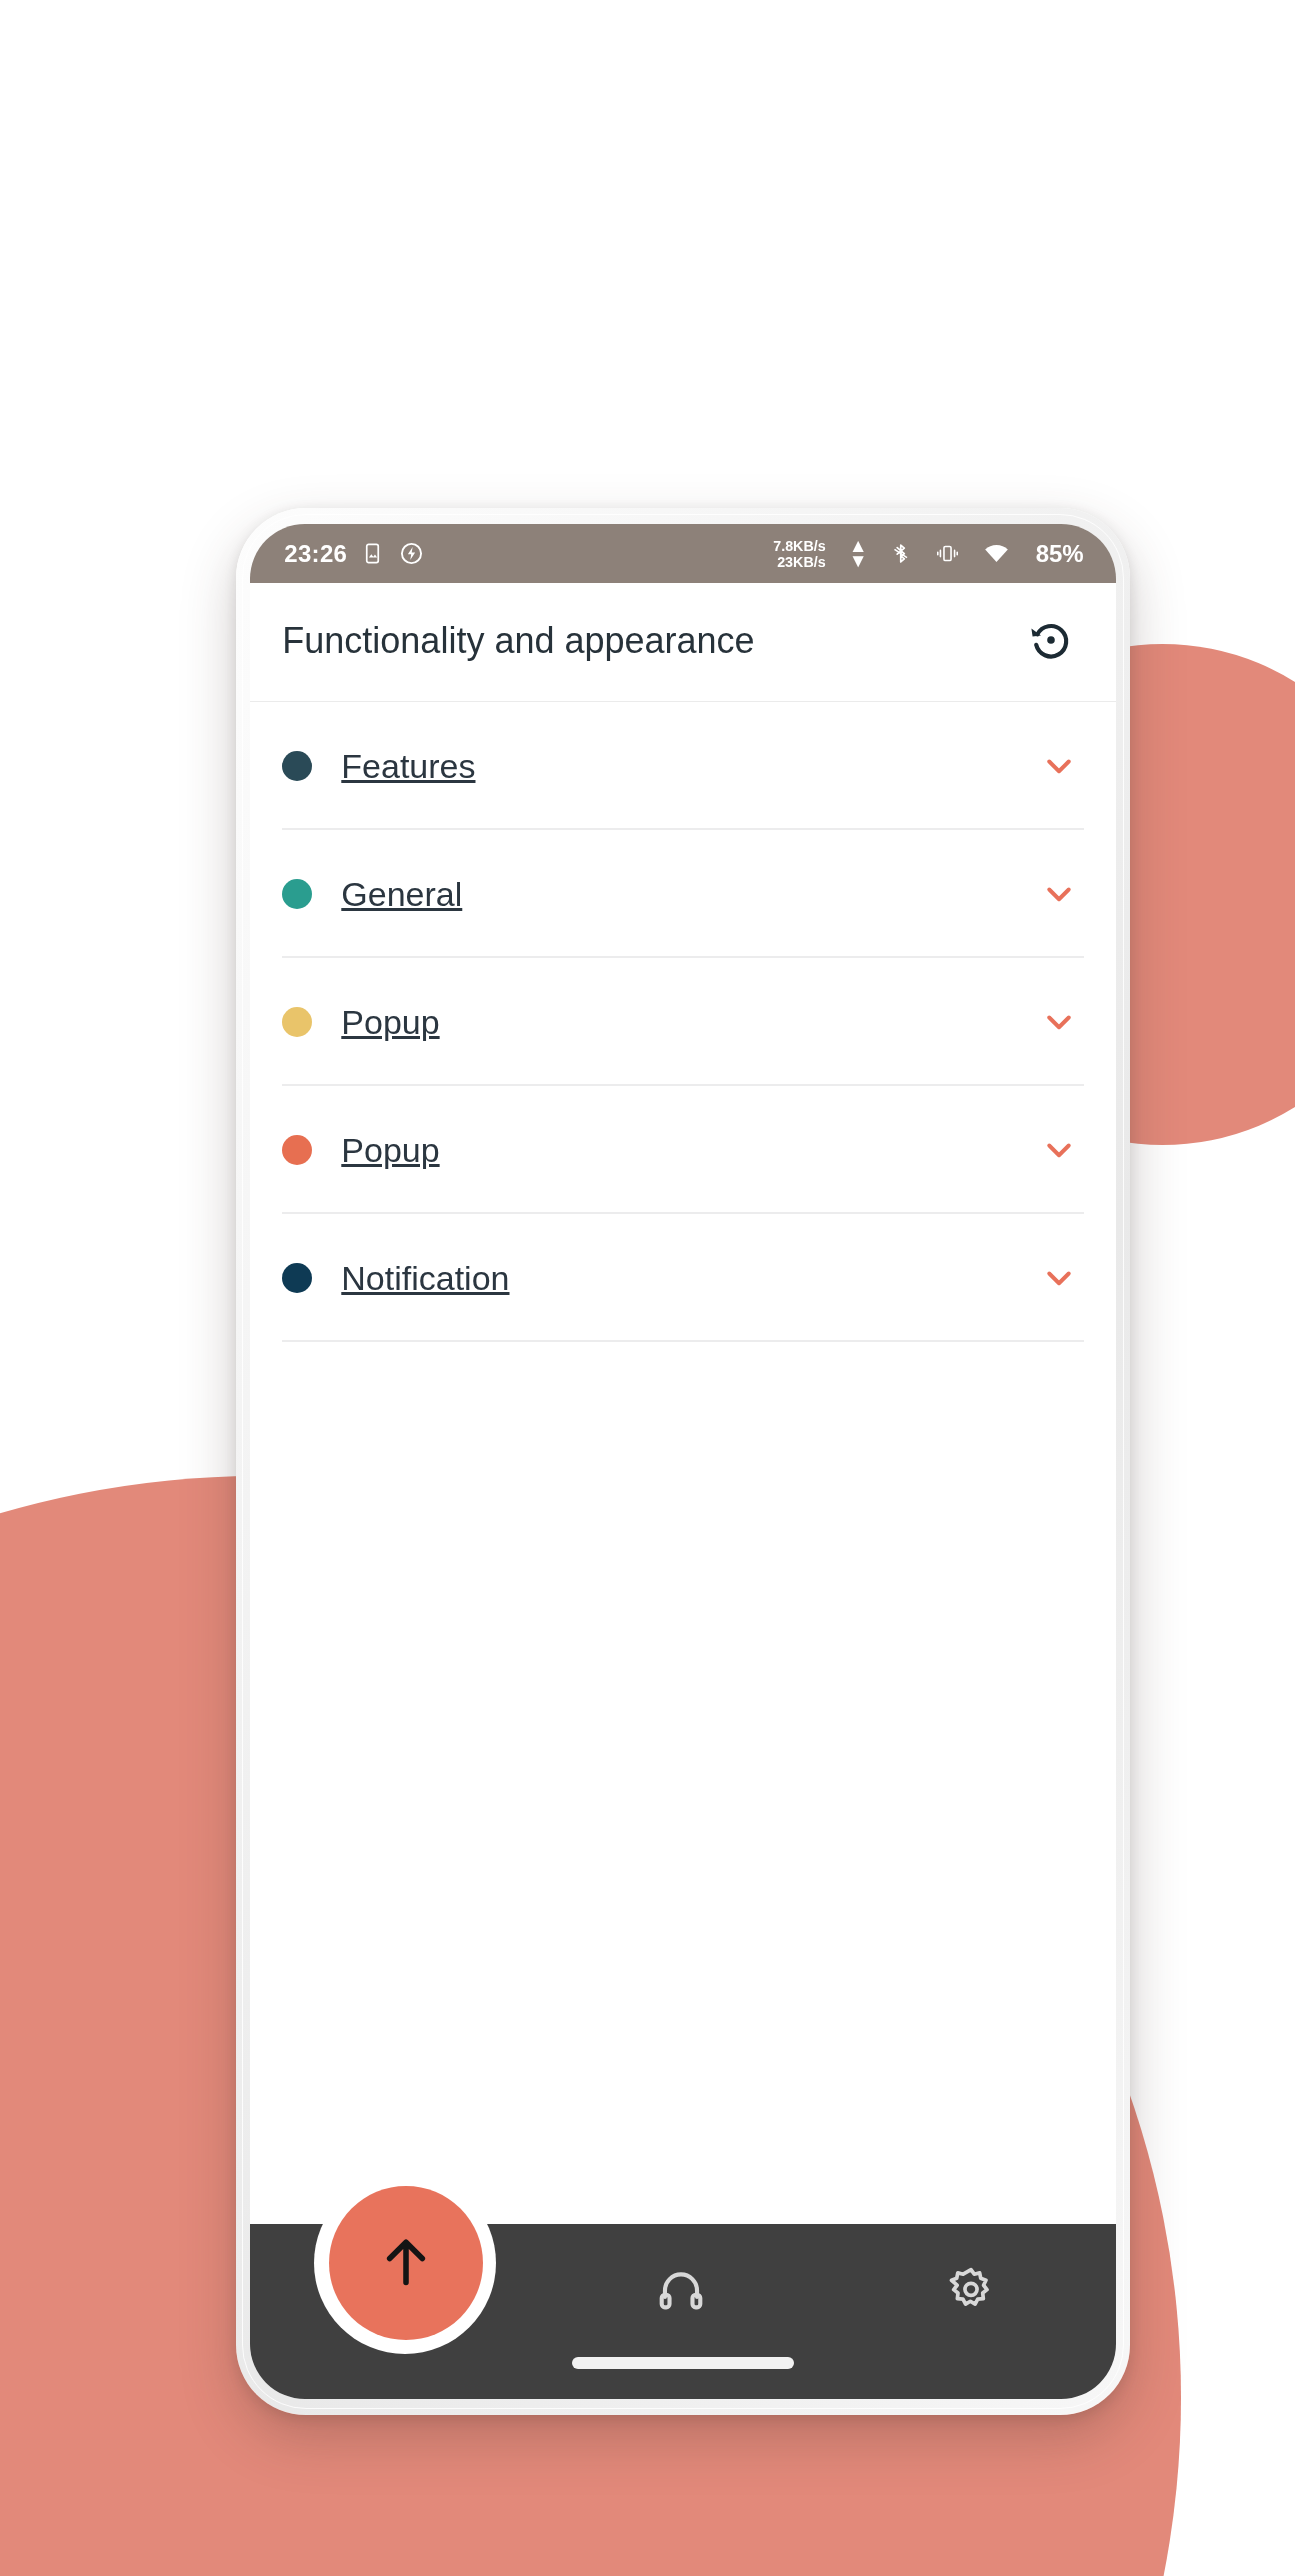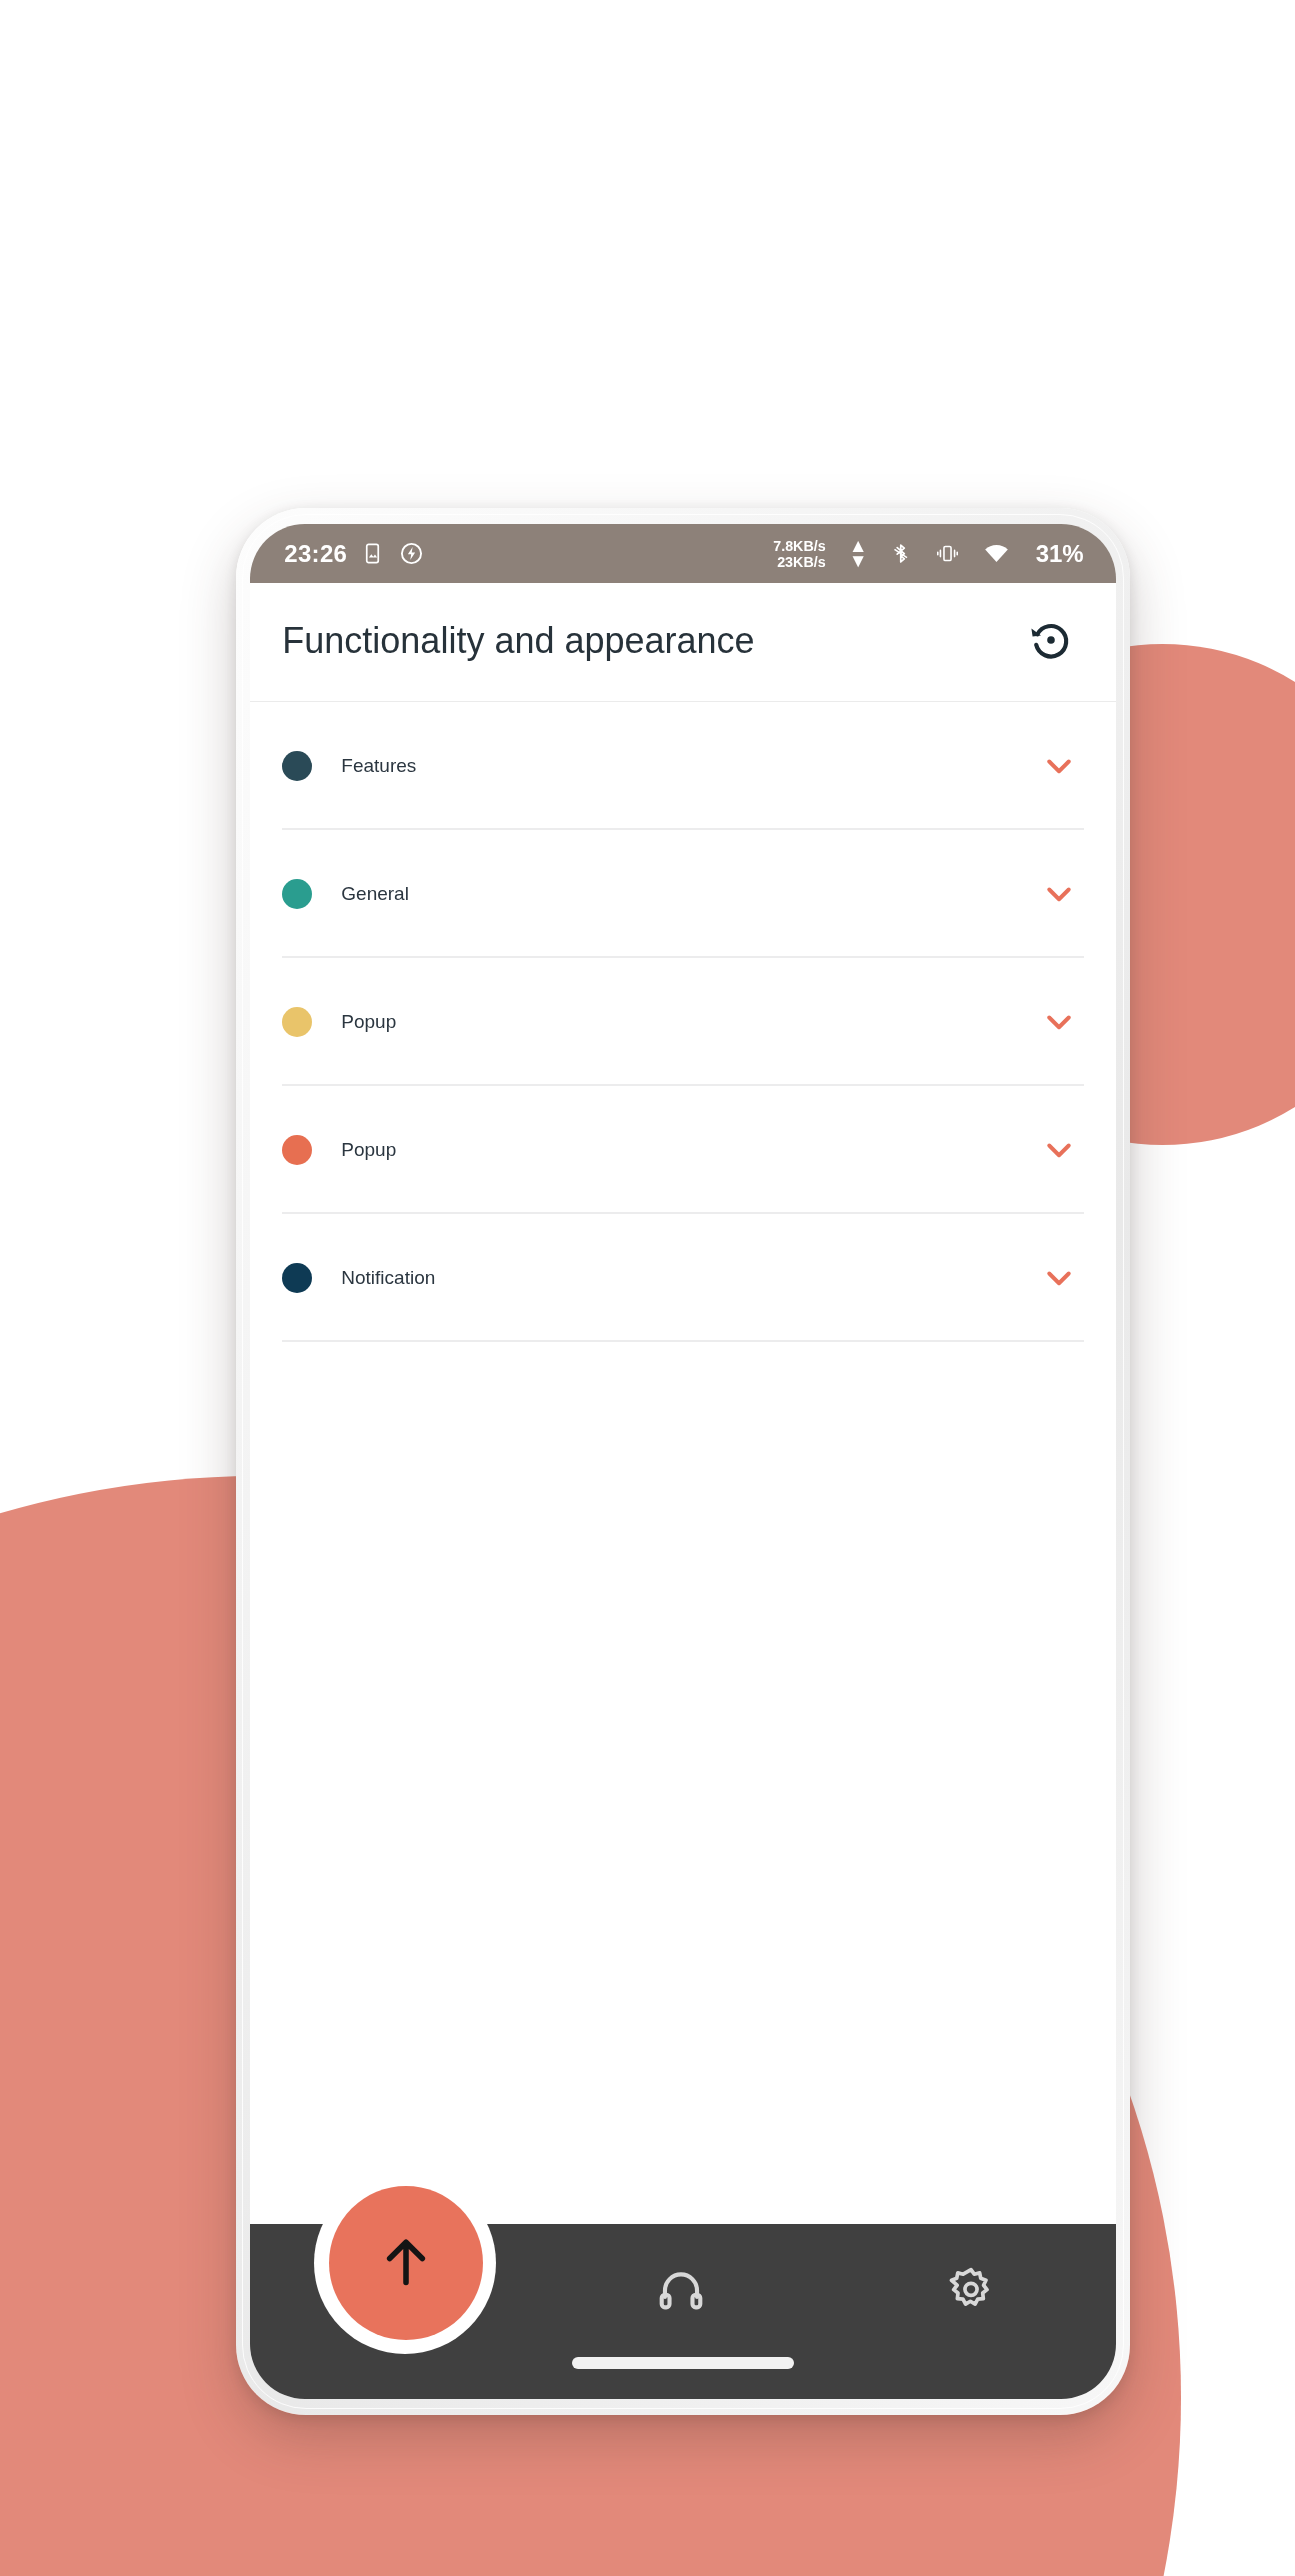--- a/index.html
+++ b/index.html
@@ -104,21 +104,21 @@
     height:128px;
     display:flex; align-items:center;
     padding:0 32px 0 32px;
     margin:0 0 0 0;
   }
   .list-row::after {
     content:""; position:absolute; left:32px; right:32px; bottom:0;
     height:1.8px; background:#ececed;
   }
   .row-dot { width:30px; height:30px; border-radius:50%; flex:0 0 auto; }
-  .row-label { margin-left:29px; font-size:19px; color:#2b3640; }
+  .row-label { margin-left:29px; font-size:34px; color:#2b3640;text-decoration:underline; }
   .row-chevron { margin-left:auto; display:flex; align-items:center; justify-content:center;
                  width:50px; height:50px; }
 
   
   #bottom-nav {
     flex:0 0 auto; position:relative; height:175px; background:#404040;
   }
   #nav-notch {
     position:absolute; top:-52px; left:64px; width:182px; height:182px;
     border-radius:50%; background:#ffffff;
@@ -190,21 +190,21 @@
             <svg width="25" height="23" viewBox="0 0 28 26" fill="none">
               <rect x="10" y="5" width="8" height="16" rx="1.6" stroke="#fff" stroke-width="1.8"></rect>
               <path d="M6 9.5v7M3 11.5v3M22 9.5v7M25 11.5v3" stroke="#fff" stroke-width="1.8" stroke-linecap="round"></path>
             </svg>
           </span>
           <span class="sb-icon">
             <svg width="27" height="23" viewBox="0 0 30 26" fill="none">
               <path d="M15 22.5L2.2 8.4C5.6 5.2 10.1 3.3 15 3.3s9.4 1.9 12.8 5.1L15 22.5z" fill="#fff"></path>
             </svg>
           </span>
-          <span id="battery-pct">31%</span>
+          <span id="battery-pct">85%</span>
         </div>
       </div>
 
       <div id="app-header">
         <div id="app-title">Functionality and appearance</div>
         <div id="restore-button">
           <span>
             <svg width="48" height="48" viewBox="0 0 24 24" fill="none">
               <path d="M5.2 9.2A7.6 7.6 0 1 1 4.6 14.4" stroke="#1c2a33" stroke-width="2.1" stroke-linecap="round" fill="none"></path>
               <path d="M2.2 6.2l.6 4.1 4.2-.6z" fill="#1c2a33"></path>

